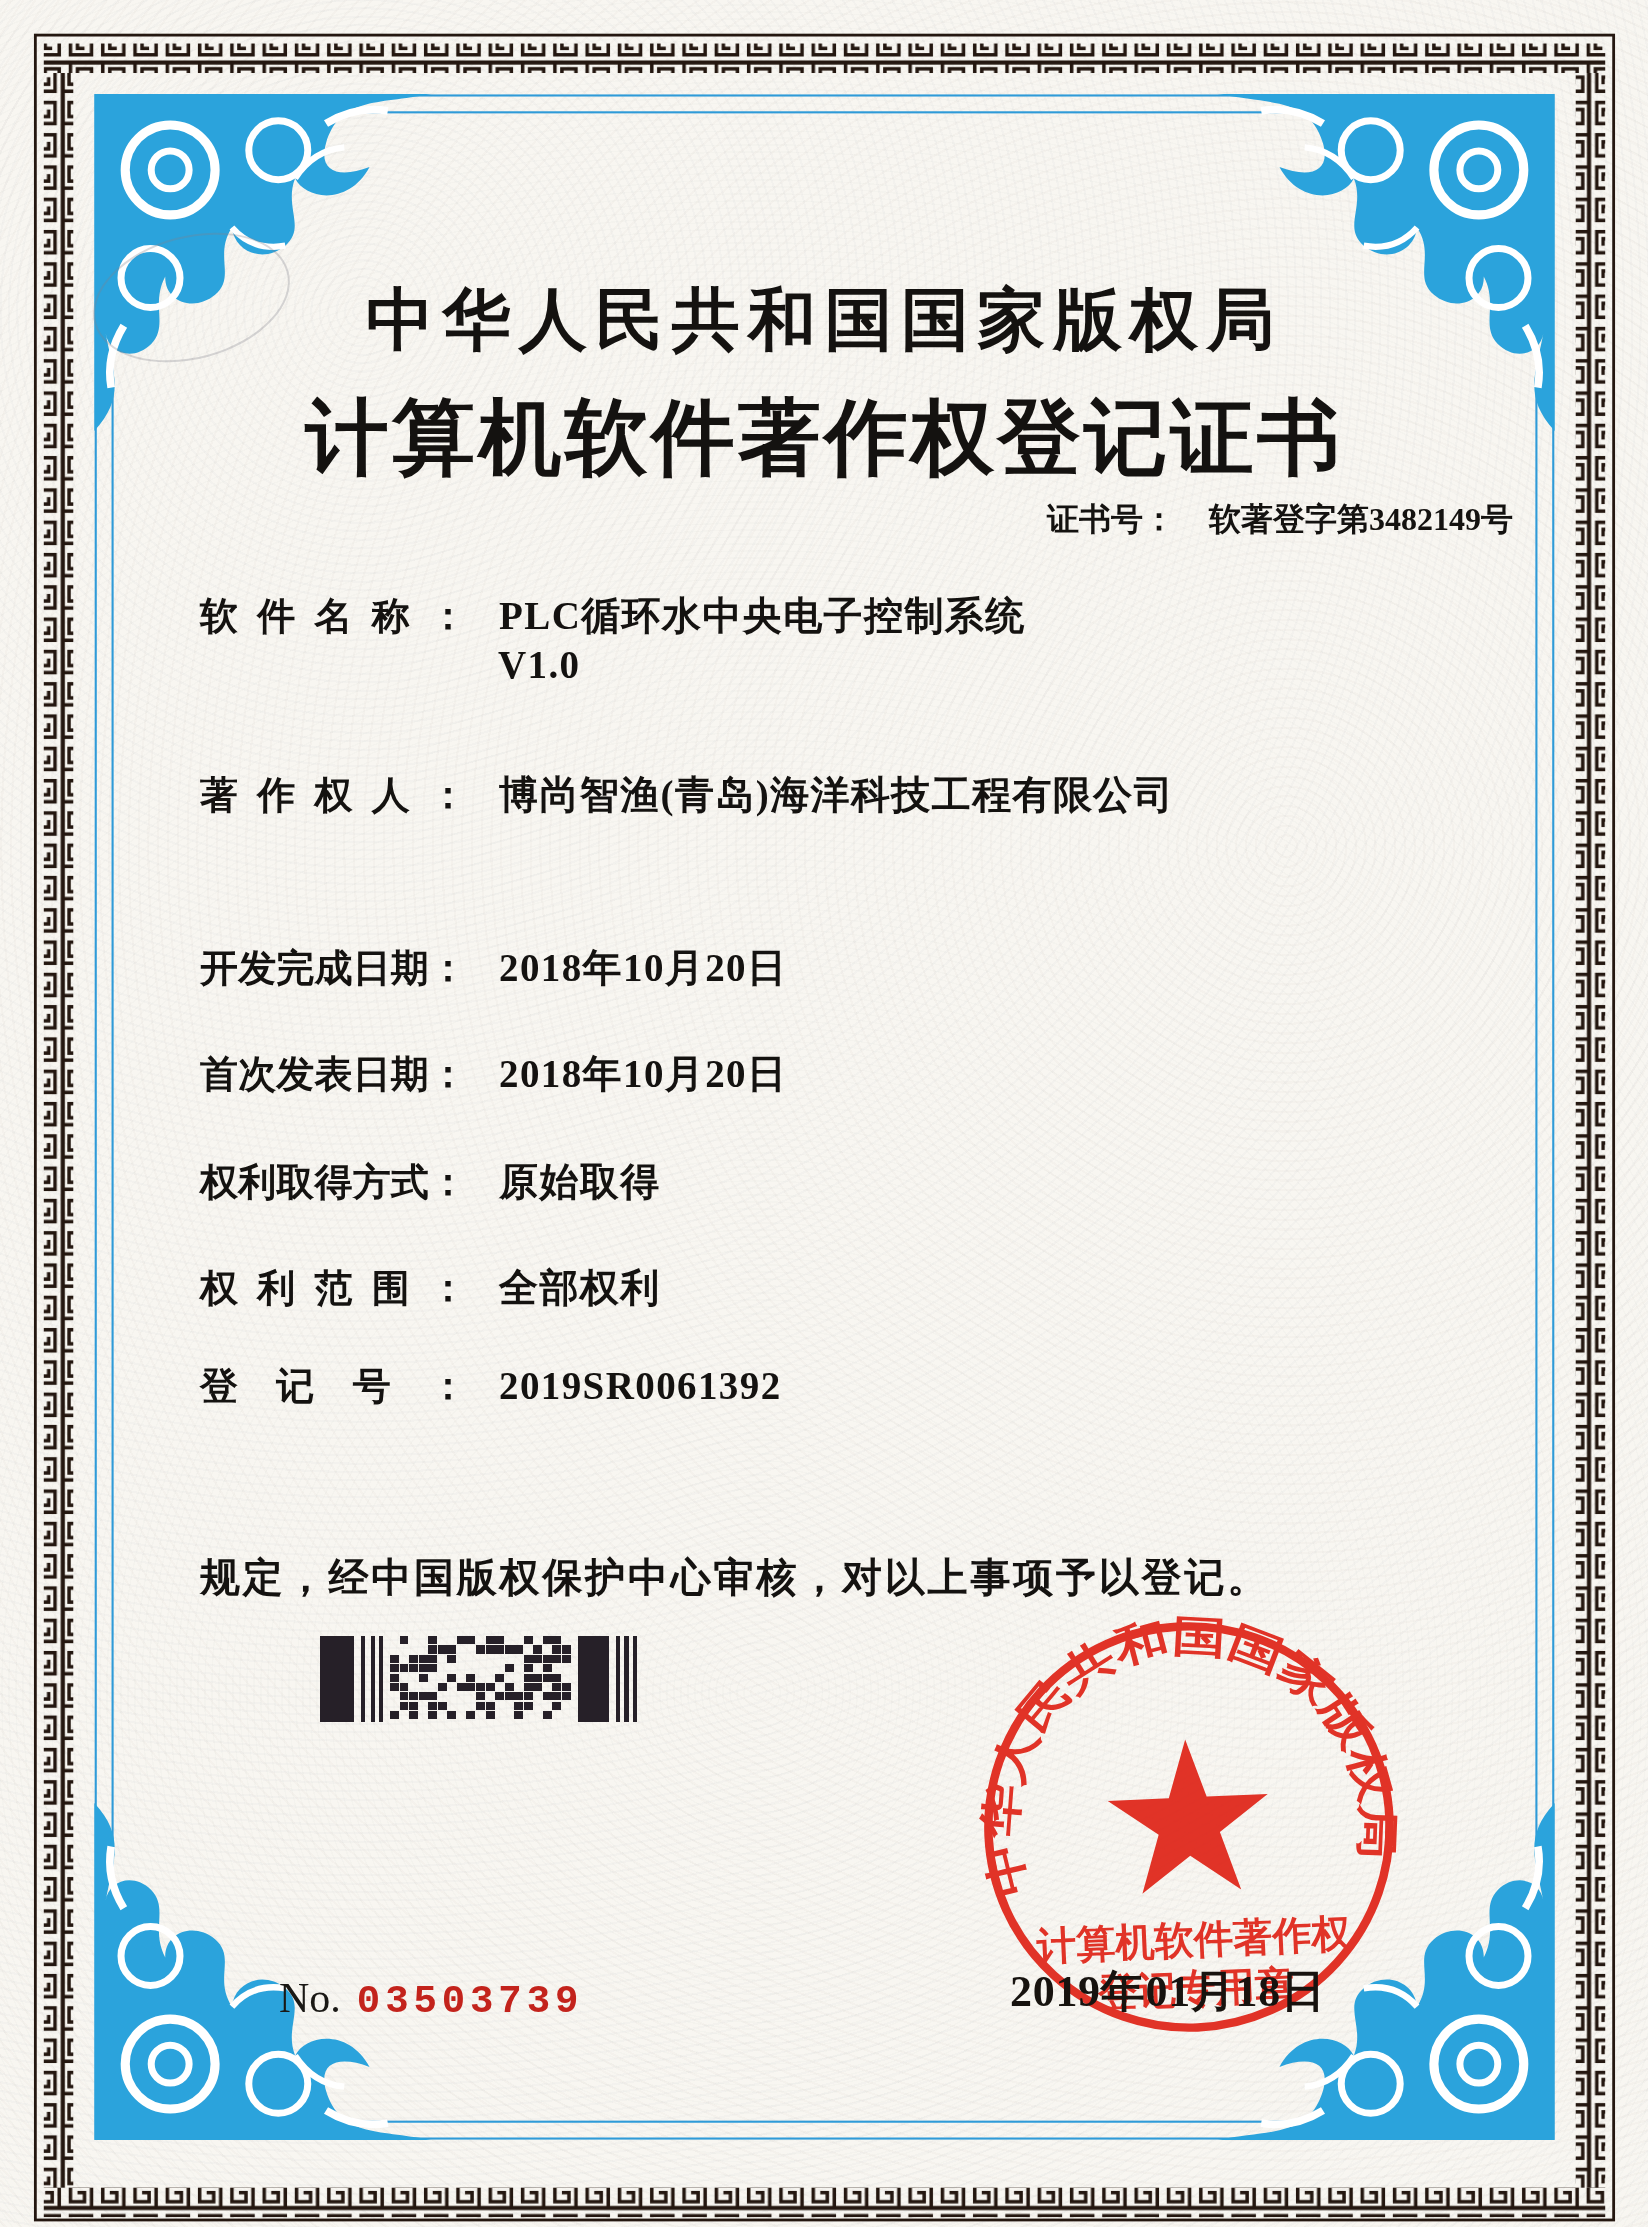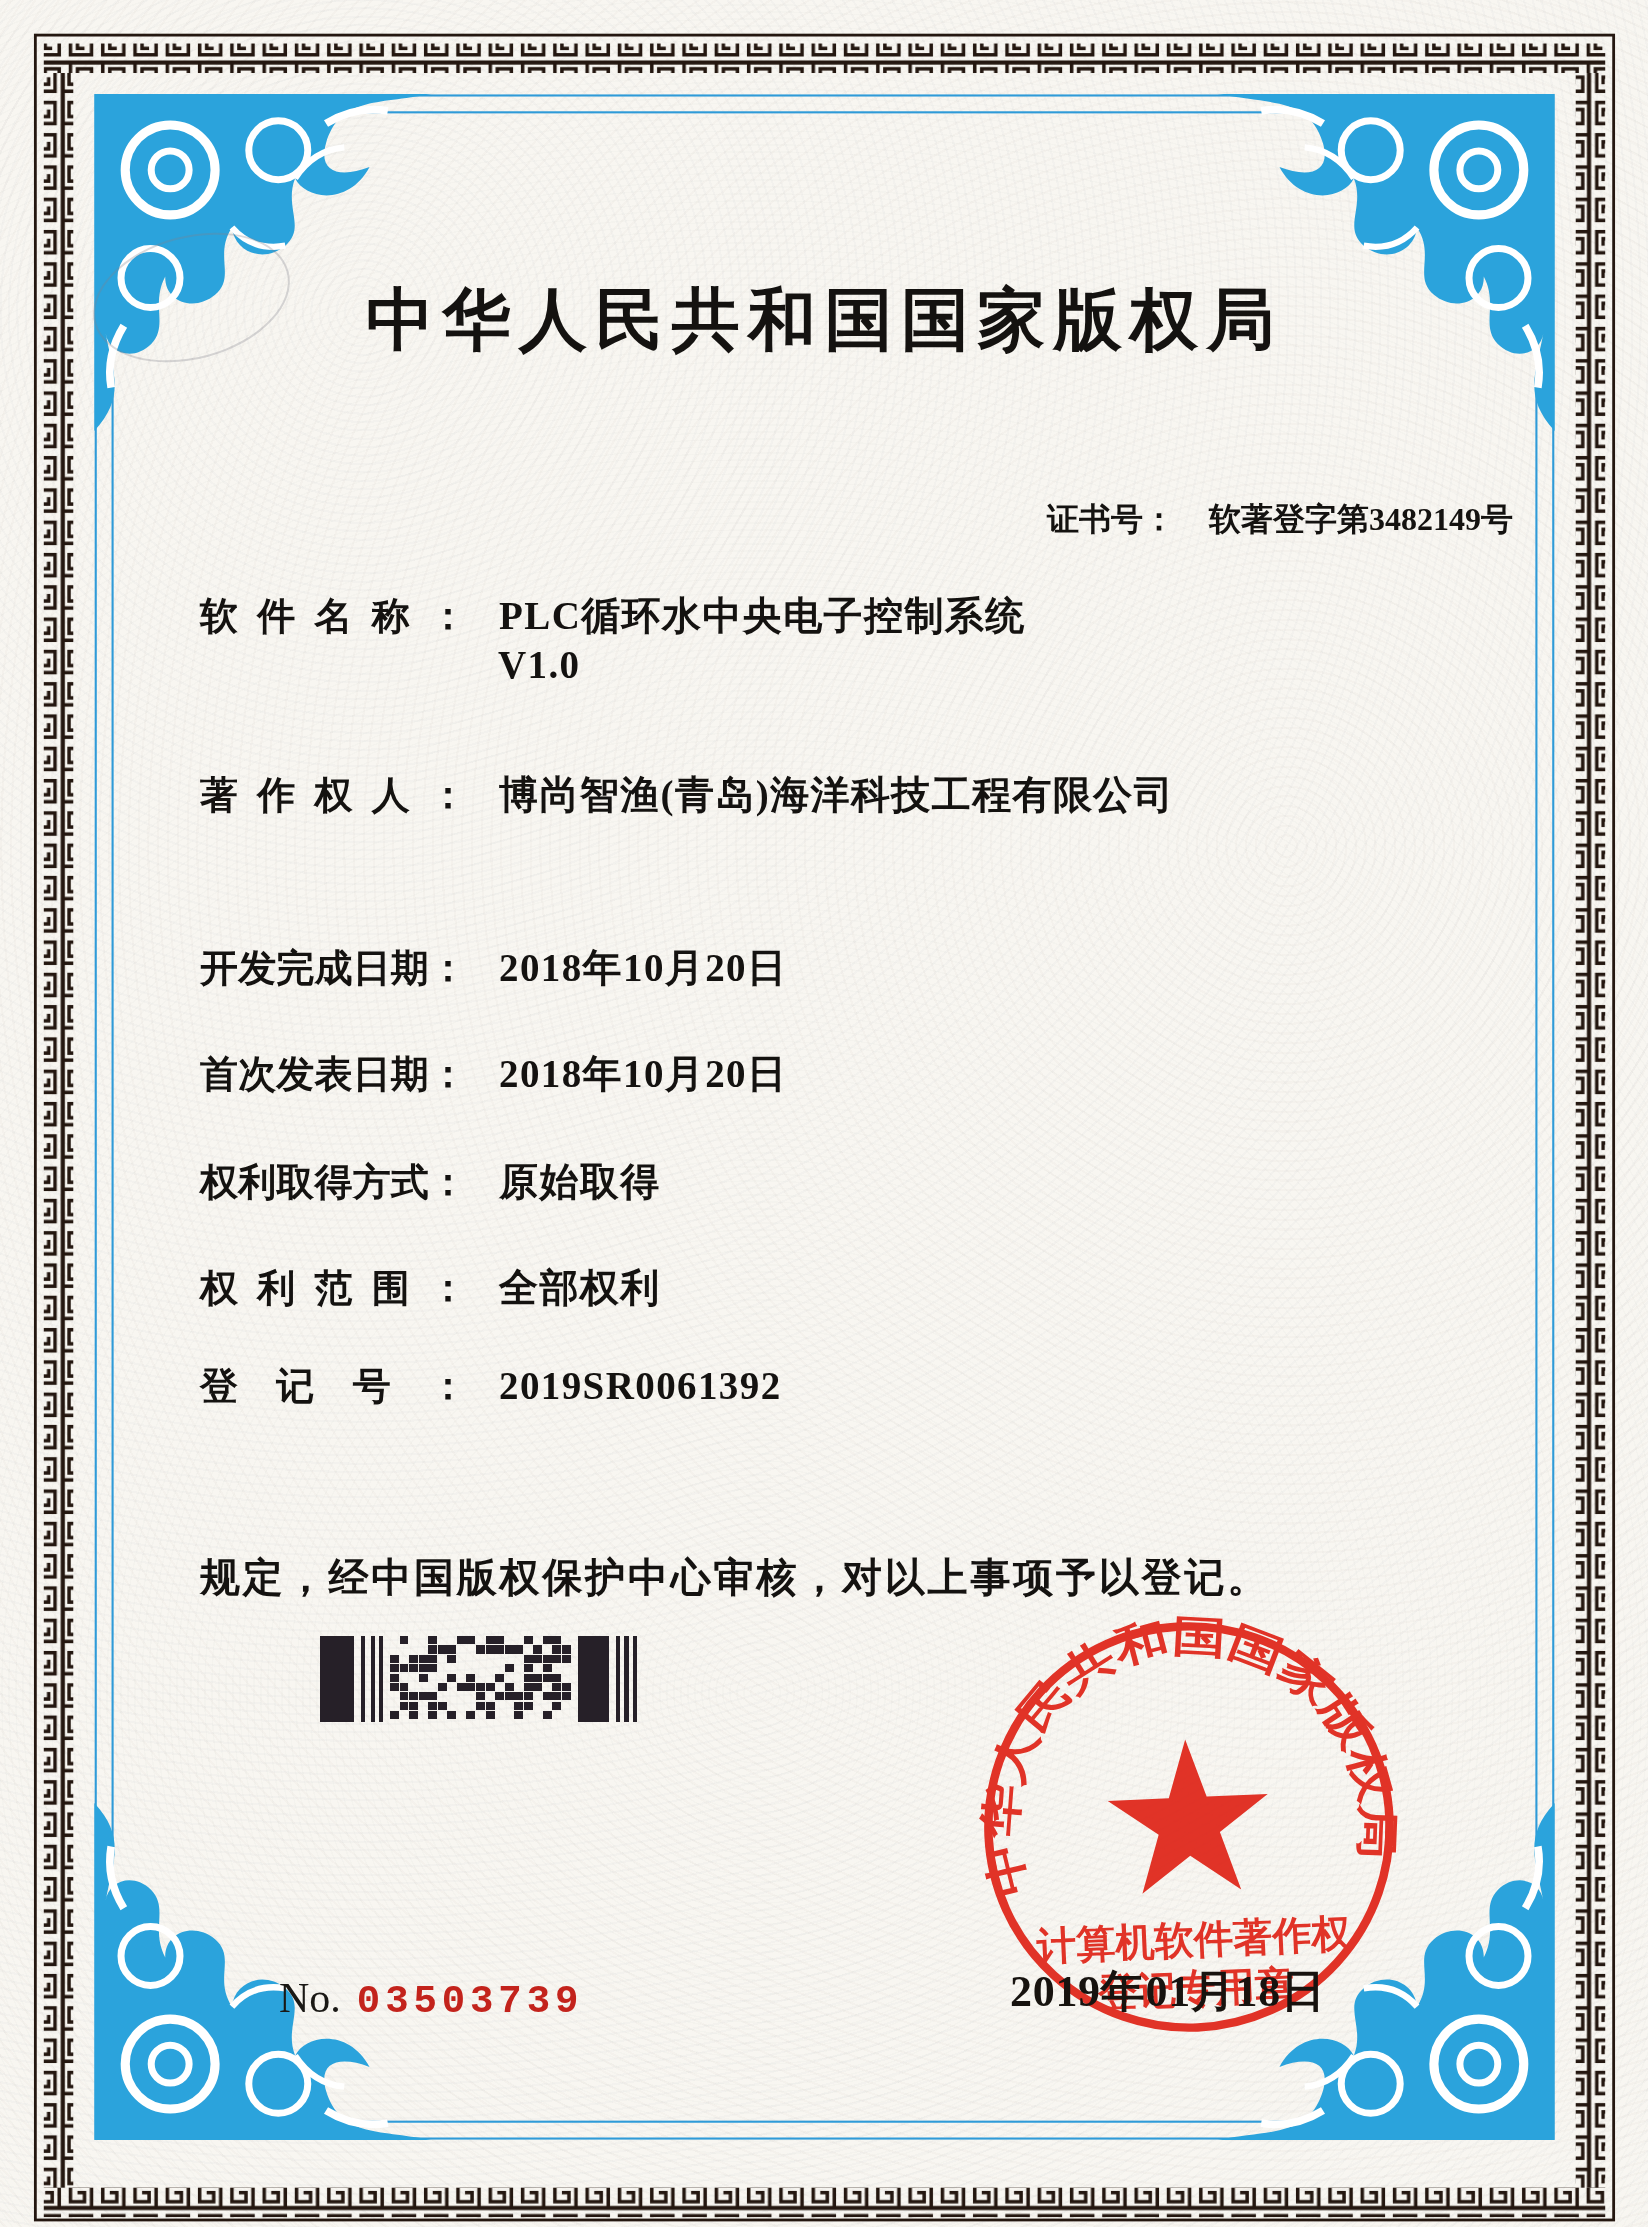--- a/index.html
+++ b/index.html
@@ -104,20 +104,21 @@
     <use href="#cornerOrnament" transform="translate(2214,134) scale(-1,1)"></use>
     <use href="#cornerOrnament" transform="translate(134,3048) scale(1,-1)"></use>
     <use href="#cornerOrnament" transform="translate(2214,3048) scale(-1,-1)"></use>
   </svg>
 
   <div class="content">
 
     <div class="abs watermark"></div>
 
     <div class="abs title1">中华人民共和国国家版权局</div>
+    <div class="abs title2">计算机软件著作权登记证书</div>
 
     <div class="abs certno">
       <span>证书号：</span><span class="certno-val">软著登字第3482149号</span>
     </div>
 
     <div class="abs row" style="top:581px">
       <span class="lab">软件名称：</span><span class="val">PLC循环水中央电子控制系统</span>
     </div>
     <div class="abs row" style="top:634px">
       <span class="val-indent">V1.0</span>

